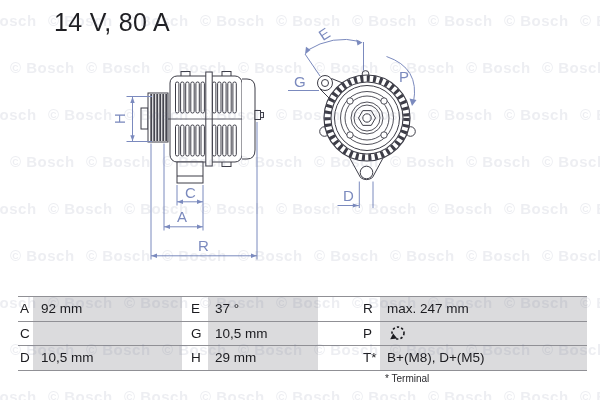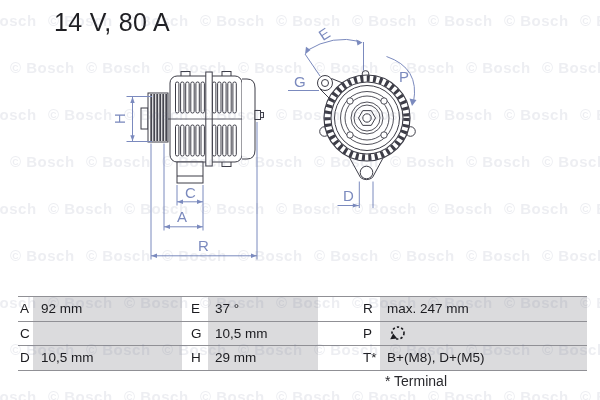--- a/index.html
+++ b/index.html
@@ -20,21 +20,21 @@
   .tech-table { position:absolute; left:18px; top:19px; width:569px; border-bottom:1.6px solid #909095; }
   .t-row { display:flex; height:23.5px; align-items:center; border-top:1.6px solid #909095;
            font-size:13.5px; color:#1b1b1f; }
   .c { height:100%; display:flex; align-items:center; box-sizing:border-box; }
   .lab1 { width:15px;  padding-left:2px;  background:#fff; }
   .val1 { width:149px; padding-left:8px;  background:#dbdbdd; }
   .lab2 { width:26px;  padding-left:9px;  background:#fff; }
   .val2 { width:110px; padding-left:7px;  background:#dbdbdd; }
   .lab3 { width:62px;  padding-left:45px; background:#fff; }
   .val3 { width:207px; padding-left:7px;  background:#dbdbdd; }
-  .footnote { position:absolute; left:385px; top:96px; font-size:14px; color:#2a2a2e;text-align:right; }
+  .footnote { position:absolute; left:385px; top:96px; font-size:10px; color:#2a2a2e;text-align:right; }
   .dimtxt { font-family:"Liberation Sans", sans-serif; font-size:15px; fill:#7b8abe; letter-spacing:0.5px; }
 </style>
 </head>
 <body>
 
 <div class="page">
 
   <div class="title">14 V, 80 A</div>
 
   <svg class="drawing" width="600" height="278" viewBox="0 0 600 278">

